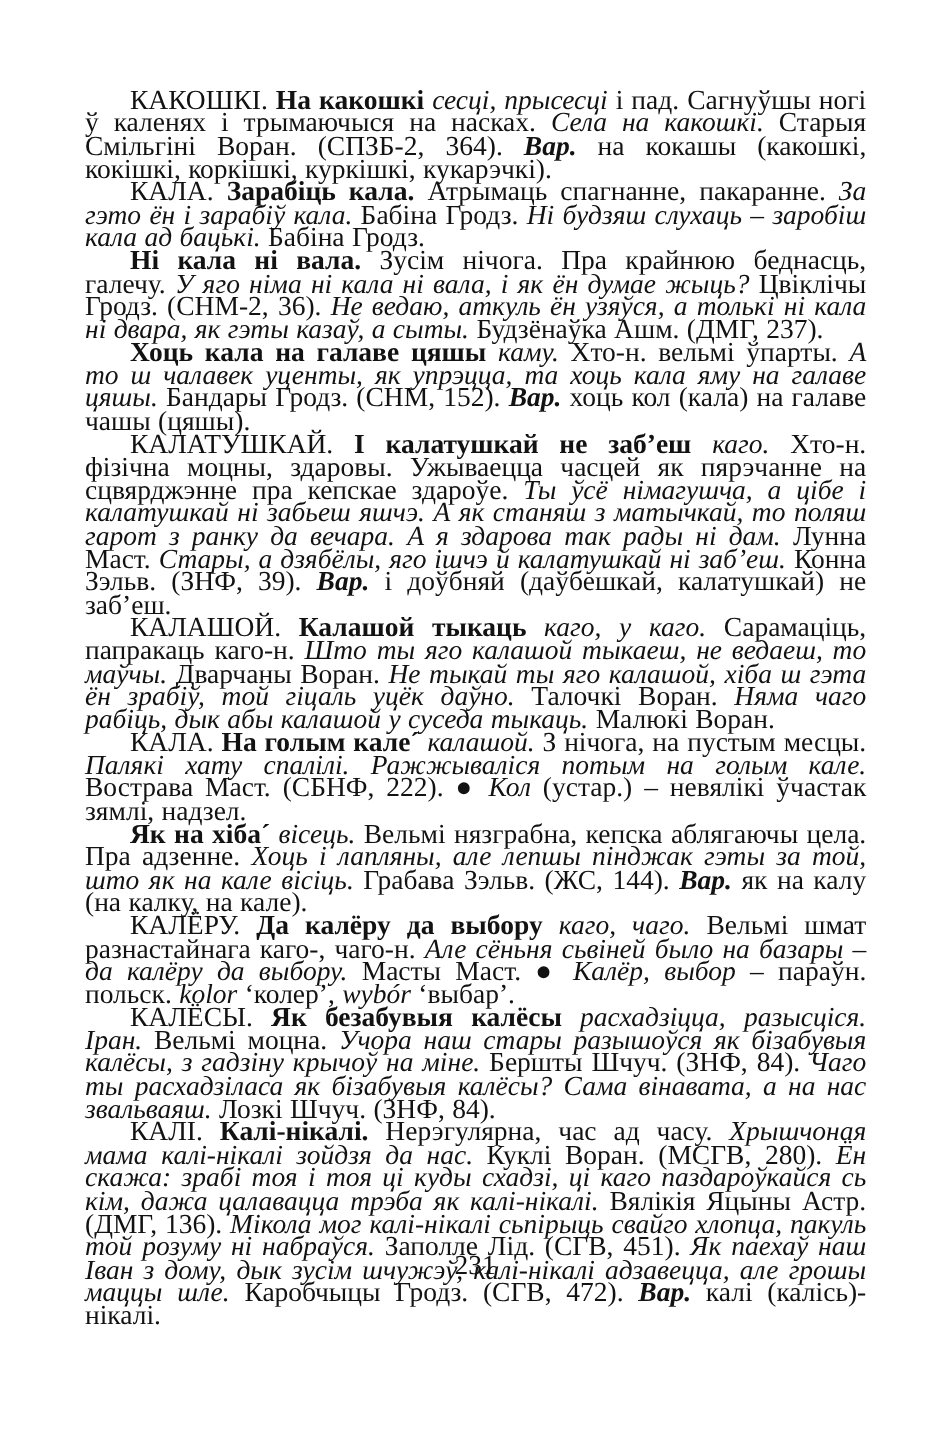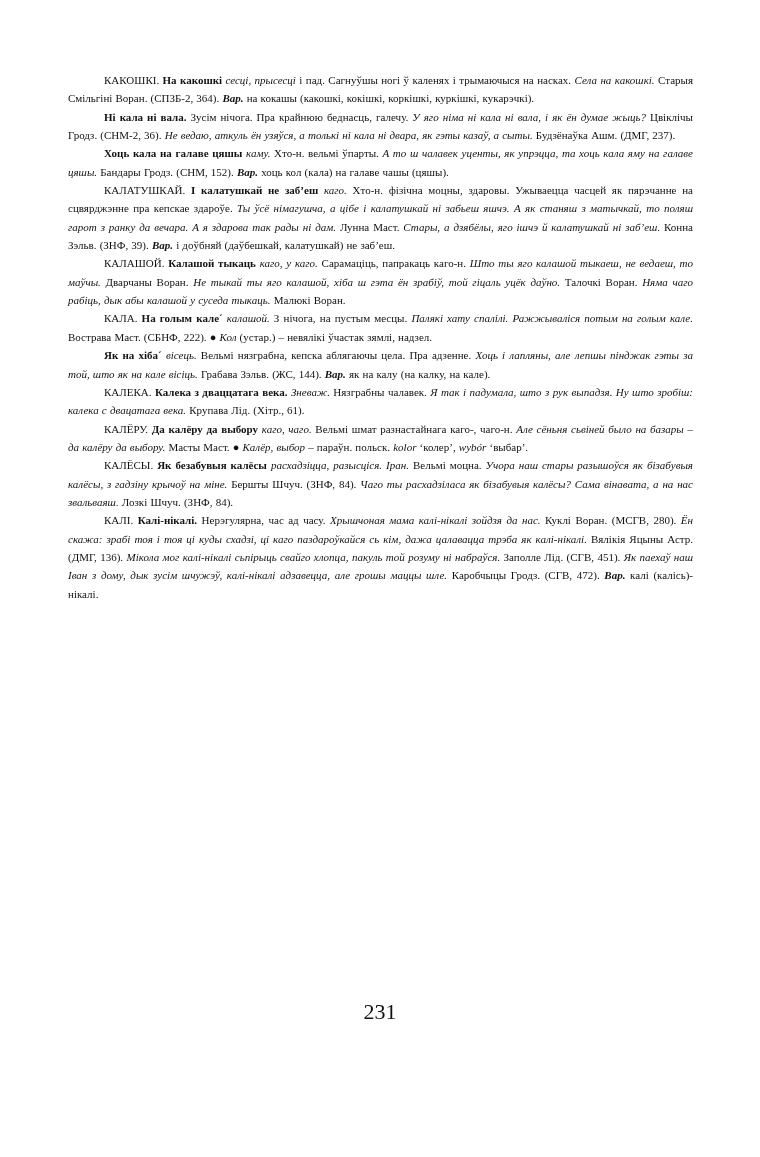--- a/index.html
+++ b/index.html
@@ -22,21 +22,21 @@
   }
   .text-column {
     position: absolute;
     left: 68px;
     top: 71px;
     width: 625px;
   }
   p.entry {
     margin: 0;
     padding: 0;
-    font-size: 11px;
+    font-size: 22px;
     line-height: 18.35px;
     text-align: justify;
     text-indent: 36px;
     word-spacing: 0.4px;
   }
   p.entry span.r  { font-weight: normal; font-style: normal; }
   p.entry span.b  { font-weight: bold;   font-style: normal; }
   p.entry span.i  { font-weight: normal; font-style: italic; }
   p.entry span.bi { font-weight: bold;   font-style: italic; }
   .page-number {
@@ -48,25 +48,25 @@
     font-size: 22px;
     line-height: 19px;
   }
 </style>
 </head>
 <body>
 
 <div class="page">
   <div class="text-column">
       <p class="entry"><span class="r">КАКОШКІ. </span><span class="b">На какошкі </span><span class="i">сесці, прысесці </span><span class="r">і пад. Сагнуўшы ногі ў каленях і трымаючыся на насках. </span><span class="i">Села на какошкі. </span><span class="r">Старыя Смільгіні Воран. (СПЗБ-2, 364). </span><span class="bi">Вар. </span><span class="r">на кокашы (какошкі, кокішкі, коркішкі, куркішкі, кукарэчкі).</span></p>
+      <p class="entry"><span class="r">КАЛА. </span><span class="b">Зарабіць кала. </span><span class="r">Атрымаць спагнанне, пакаранне. </span><span class="i">За гэто ён і зарабіў кала. </span><span class="r">Бабіна Гродз. </span><span class="i">Ні будзяш слухаць – заробіш кала ад бацькі. </span><span class="r">Бабіна Гродз.</span></p>
       <p class="entry"><span class="b">Ні кала ні вала. </span><span class="r">Зусім нічога. Пра крайнюю беднасць, галечу. </span><span class="i">У яго німа ні кала ні вала, і як ён думае жыць? </span><span class="r">Цвіклічы Гродз. (СНМ-2, 36). </span><span class="i">Не ведаю, аткуль ён узяўся, а толькі ні кала ні двара, як гэты казаў, а сыты. </span><span class="r">Будзёнаўка Ашм. (ДМГ, 237).</span></p>
       <p class="entry"><span class="b">Хоць кала на галаве цяшы </span><span class="i">каму. </span><span class="r">Хто-н. вельмі ўпарты. </span><span class="i">А то ш чалавек уценты, як упрэцца, та хоць кала яму на галаве цяшы. </span><span class="r">Бандары Гродз. (СНМ, 152). </span><span class="bi">Вар. </span><span class="r">хоць кол (кала) на галаве чашы (цяшы).</span></p>
       <p class="entry"><span class="r">КАЛАТУШКАЙ. </span><span class="b">І калатушкай не заб’еш </span><span class="i">каго. </span><span class="r">Хто-н. фізічна моцны, здаровы. Ужываецца часцей як пярэчанне на сцвярджэнне пра кепскае здароўе. </span><span class="i">Ты ўсё німагушча, а цібе і калатушкай ні забьеш яшчэ. А як станяш з матычкай, то поляш гарот з ранку да вечара. А я здарова так рады ні дам. </span><span class="r">Лунна Маст. </span><span class="i">Стары, а дзябёлы, яго ішчэ й калатушкай ні заб’еш. </span><span class="r">Конна Зэльв. (ЗНФ, 39). </span><span class="bi">Вар. </span><span class="r">і доўбняй (даўбешкай, калатушкай) не заб’еш.</span></p>
       <p class="entry"><span class="r">КАЛАШОЙ. </span><span class="b">Калашой тыкаць </span><span class="i">каго, у каго. </span><span class="r">Сарамаціць, папракаць каго-н. </span><span class="i">Што ты яго калашой тыкаеш, не ведаеш, то маўчы. </span><span class="r">Дварчаны Воран. </span><span class="i">Не тыкай ты яго калашой, хіба ш гэта ён зрабіў, той гіцаль уцёк даўно. </span><span class="r">Талочкі Воран. </span><span class="i">Няма чаго рабіць, дык абы калашой у суседа тыкаць. </span><span class="r">Малюкі Воран.</span></p>
       <p class="entry"><span class="r">КАЛА. </span><span class="b">На голым кале´ </span><span class="i">калашой. </span><span class="r">З нічога, на пустым месцы. </span><span class="i">Палякі хату спалілі. Ражжываліся потым на голым кале. </span><span class="r">Вострава Маст. (СБНФ, 222). ● </span><span class="i">Кол </span><span class="r">(устар.) – невялікі ўчастак зямлі, надзел.</span></p>
       <p class="entry"><span class="b">Як на хіба´ </span><span class="i">вісець. </span><span class="r">Вельмі нязграбна, кепска аблягаючы цела. Пра адзенне. </span><span class="i">Хоць і лапляны, але лепшы пінджак гэты за той, што як на кале вісіць. </span><span class="r">Грабава Зэльв. (ЖС, 144). </span><span class="bi">Вар. </span><span class="r">як на калу (на калку, на кале).</span></p>
-      <p class="entry"><span class="r">КАЛЕКА. </span><span class="b">Калека з дваццатага века. </span><span class="i">Зневаж. </span><span class="r">Нязграбны чалавек. </span><span class="i">Я так і падумала, што з рук выпадзя. Ну што зробіш: калека с двацатага века. </span><span class="r">Крупава Лід. (Хітр., 61).</span></p>
       <p class="entry"><span class="r">КАЛЁРУ. </span><span class="b">Да калёру да выбору </span><span class="i">каго, чаго. </span><span class="r">Вельмі шмат разнастайнага каго-, чаго-н. </span><span class="i">Але сёньня сьвіней было на базары – да калёру да выбору. </span><span class="r">Масты Маст. ● </span><span class="i">Калёр, выбор </span><span class="r">– параўн. польск. </span><span class="i">kolor </span><span class="r">‘колер’, </span><span class="i">wybór </span><span class="r">‘выбар’.</span></p>
       <p class="entry"><span class="r">КАЛЁСЫ. </span><span class="b">Як безабувыя калёсы </span><span class="i">расхадзіцца, разысціся. Іран. </span><span class="r">Вельмі моцна. </span><span class="i">Учора наш стары разышоўся як бізабувыя калёсы, з гадзіну крычоў на міне. </span><span class="r">Бершты Шчуч. (ЗНФ, 84). </span><span class="i">Чаго ты расхадзіласа як бізабувыя калёсы? Сама вінавата, а на нас звальваяш. </span><span class="r">Лозкі Шчуч. (ЗНФ, 84).</span></p>
       <p class="entry"><span class="r">КАЛІ. </span><span class="b">Калі-нікалі. </span><span class="r">Нерэгулярна, час ад часу. </span><span class="i">Хрышчоная мама калі-нікалі зойдзя да нас. </span><span class="r">Куклі Воран. (МСГВ, 280). </span><span class="i">Ён скажа: зрабі тоя і тоя ці куды схадзі, ці каго паздароўкайся сь кім, дажа цалавацца трэба як калі-нікалі. </span><span class="r">Вялікія Яцыны Астр. (ДМГ, 136). </span><span class="i">Мікола мог калі-нікалі сьпірыць свайго хлопца, пакуль той розуму ні набраўся. </span><span class="r">Заполле Лід. (СГВ, 451). </span><span class="i">Як паехаў наш Іван з дому, дык зусім шчужэў, калі-нікалі адзавецца, але грошы маццы шле. </span><span class="r">Каробчыцы Гродз. (СГВ, 472). </span><span class="bi">Вар. </span><span class="r">калі (калісь)-нікалі.</span></p>
     </div>
   <div class="page-number">231</div>
 </div>
 
 </body></html>

